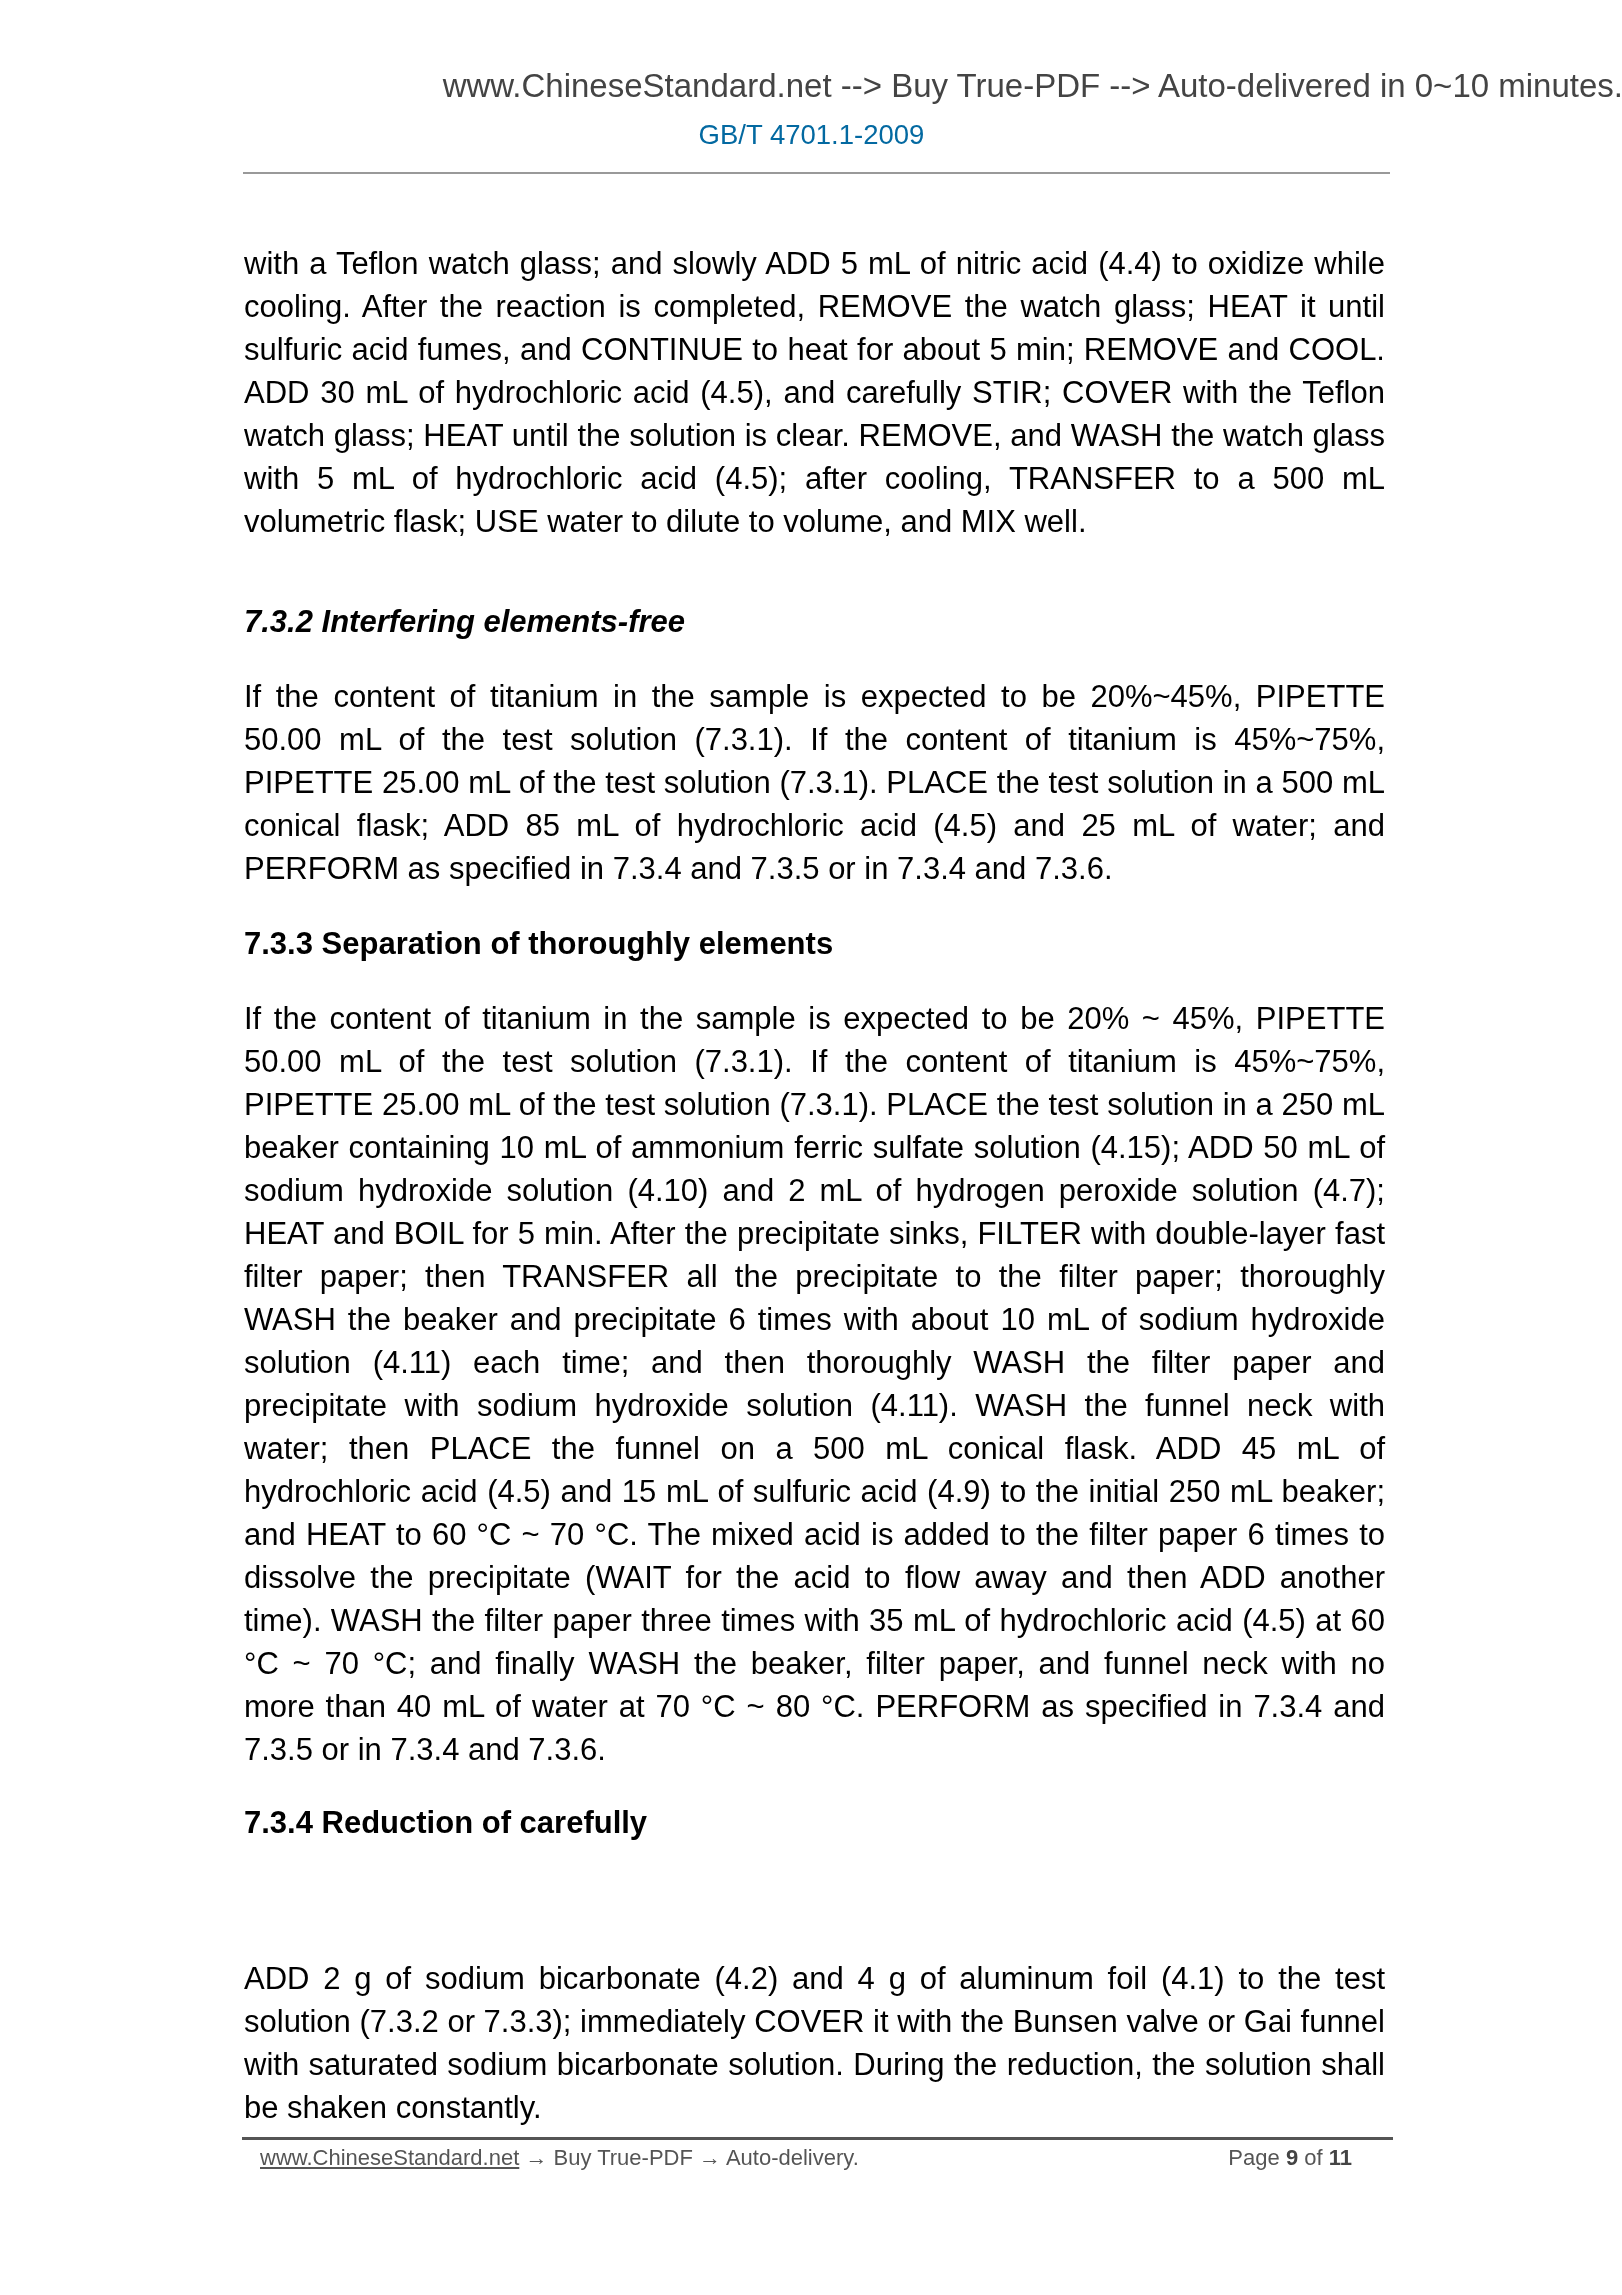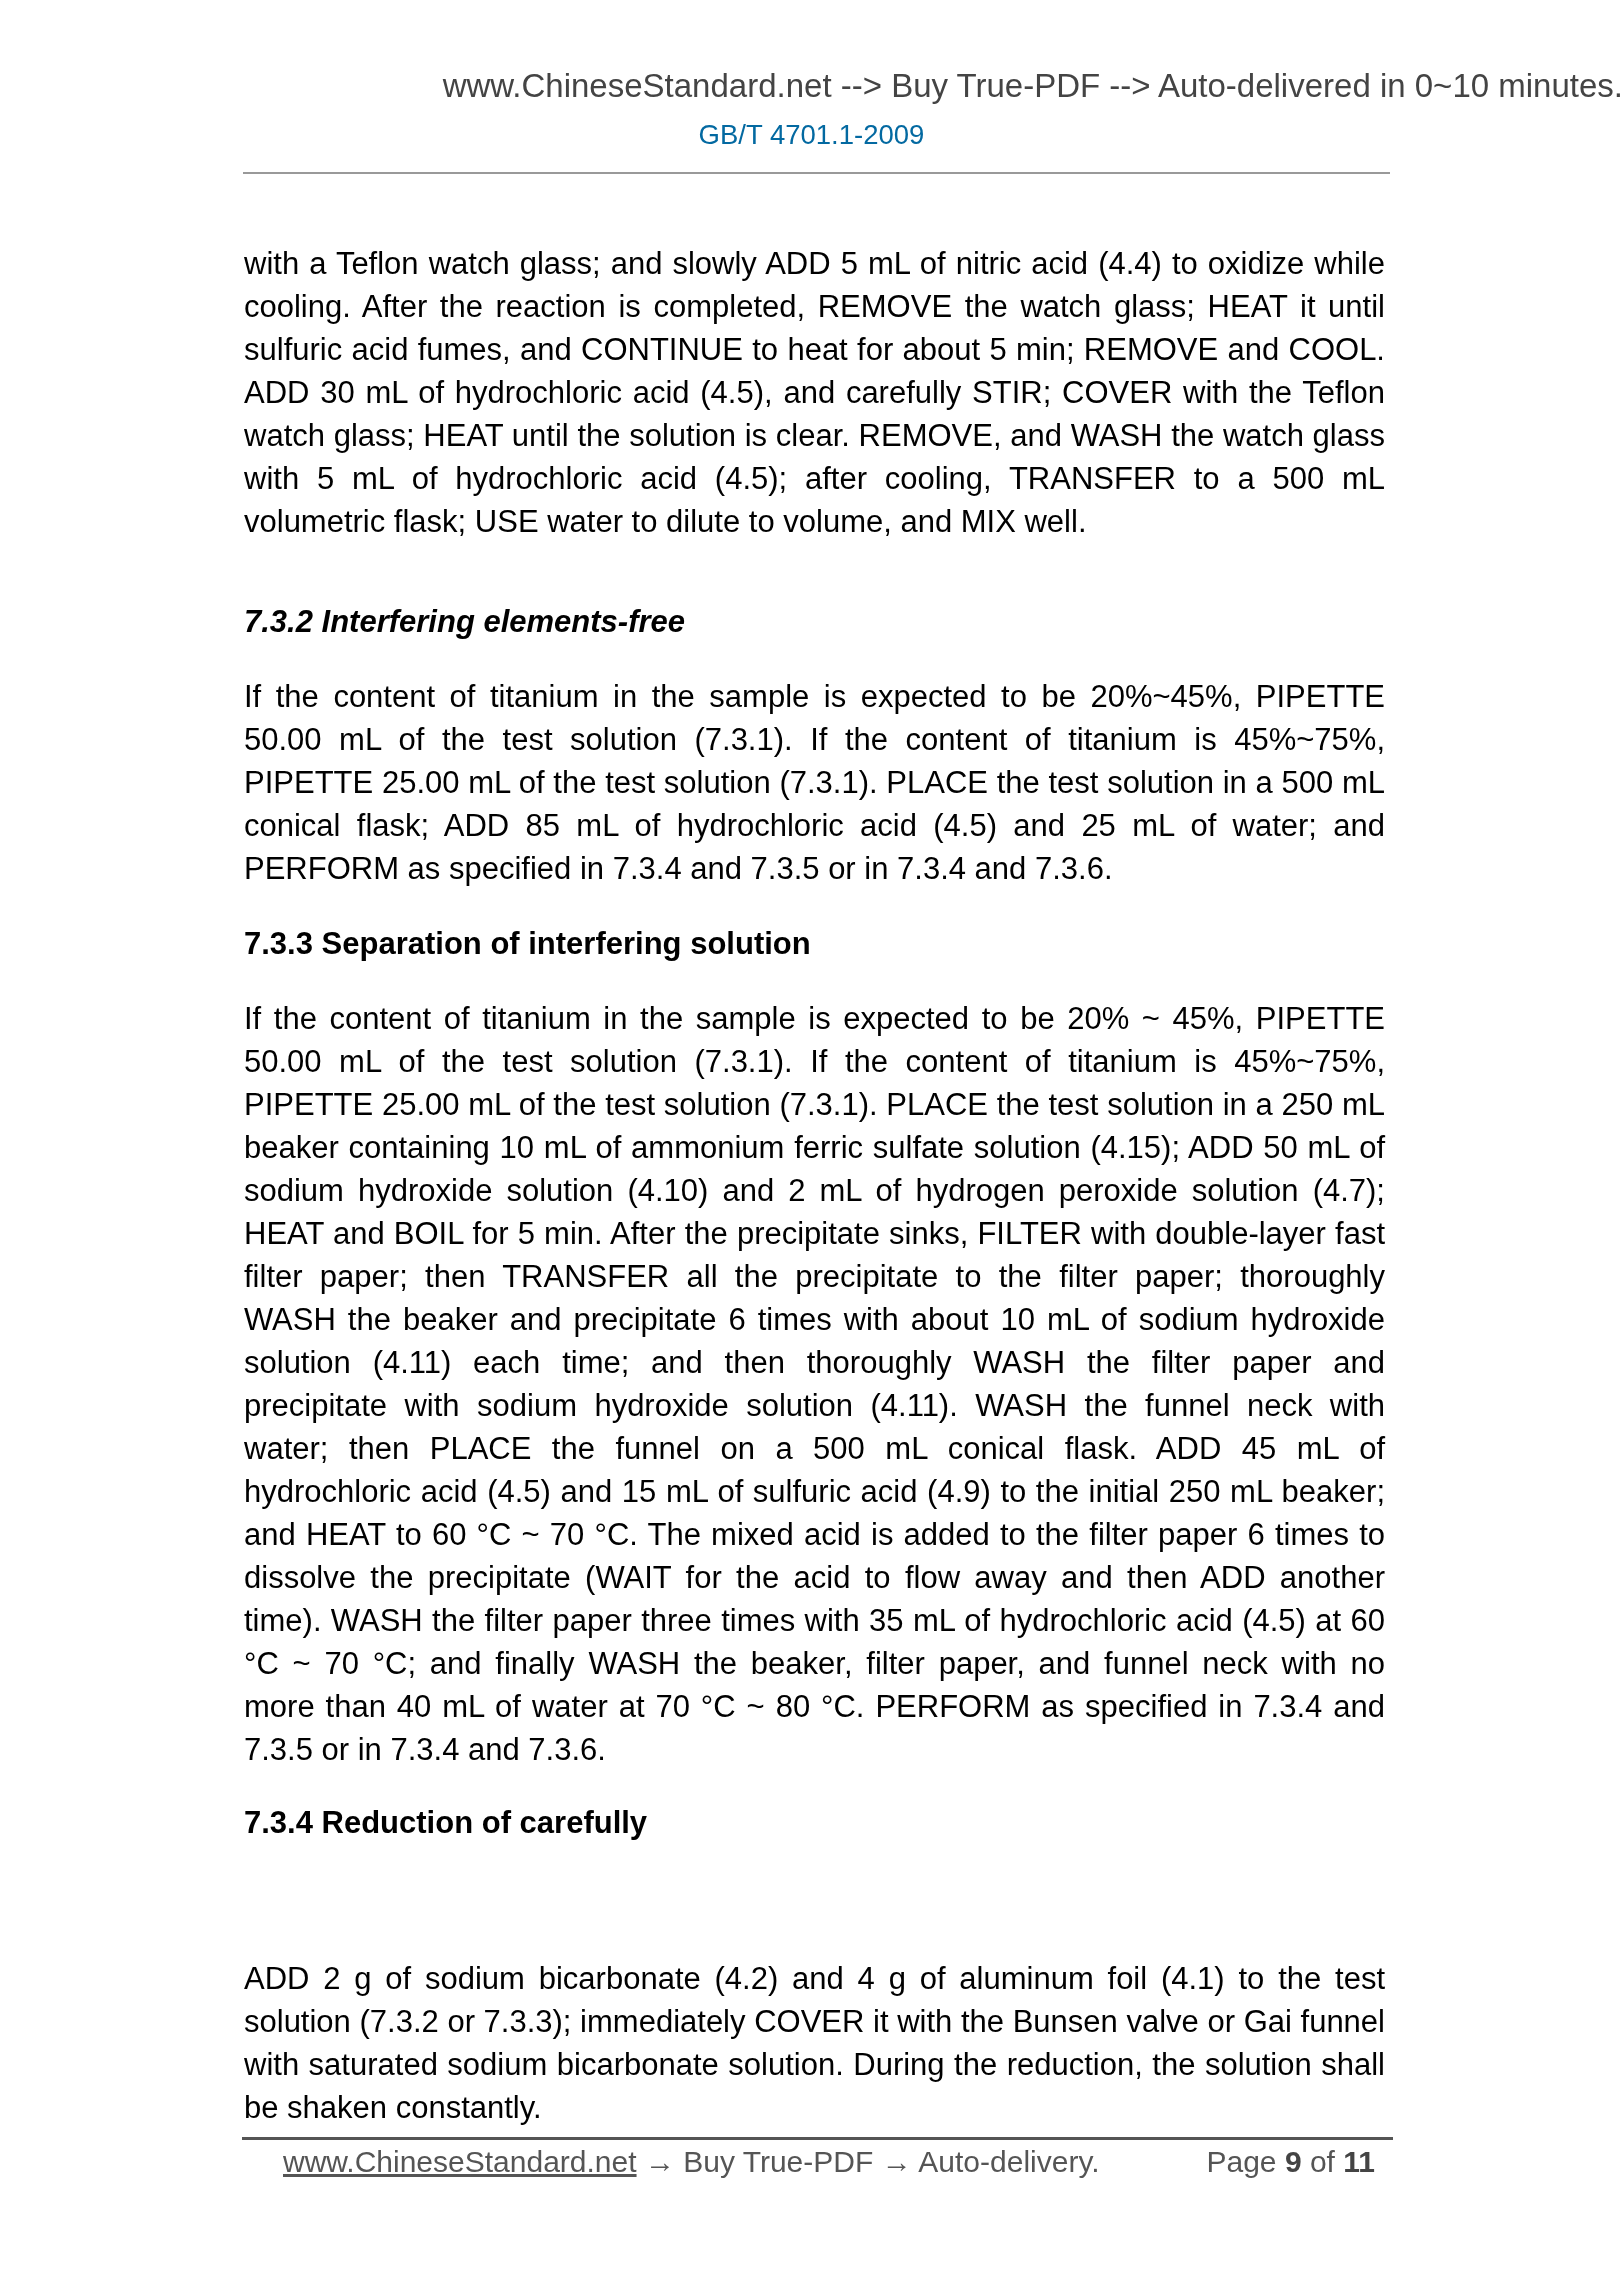--- a/index.html
+++ b/index.html
@@ -4,21 +4,21 @@
 <style>
   html,body{margin:0;padding:0;background:#fff;}
   body{width:1623px;height:2295px;position:relative;overflow:hidden;font-family:"Liberation Sans",sans-serif;color:#000;}
   .hdr1{position:absolute;left:0;width:1623px;top:67px;text-align:right;font-size:33px;color:#444;}
   .hdr2{position:absolute;left:0;width:1623px;top:119px;text-align:center;font-size:27.5px;color:#0369a1;}
   .rule-top{position:absolute;left:243px;width:1147px;top:172px;height:1.7px;background:#999;}
   .body{position:absolute;left:244px;width:1141px;}
   .para{font-size:31px;line-height:43px;text-align:justify;margin:0;}
   .heading{font-size:31px;line-height:43px;font-weight:bold;margin:0;}
   .rule-bot{position:absolute;left:242px;width:1151px;top:2137px;height:2.5px;background:#555;}
-  .footer{position:absolute;top:2145px;left:283px;width:1092px;font-size:30px;color:#555;white-space:nowrap;}
+  .footer{position:absolute;top:2145px;left:260px;width:1092px;font-size:22px;color:#555;white-space:nowrap;}
   .footer .link{text-decoration:underline;color:#555;}
   .footer .page{position:absolute;right:0;top:0;}
   .footer .page b{color:#444;}
 </style>
 </head>
 <body>
 
 <div class="hdr1">www.ChineseStandard.net --&gt; Buy True-PDF --&gt; Auto-delivered in 0~10 minutes.</div>
 <div class="hdr2">GB/T 4701.1-2009</div>
 <div class="rule-top"></div>
@@ -28,21 +28,21 @@
 </div>
 
 <div class="body" style="top:600px;font-style:italic;">
   <p class="heading">7.3.2 Interfering elements-free</p>
 </div>
 <div class="body" style="top:675px;">
   <p class="para">If the content of titanium in the sample is expected to be 20%~45%, PIPETTE 50.00 mL of the test solution (7.3.1). If the content of titanium is 45%~75%, PIPETTE 25.00 mL of the test solution (7.3.1). PLACE the test solution in a 500 mL conical flask; ADD 85 mL of hydrochloric acid (4.5) and 25 mL of water; and PERFORM as specified in 7.3.4 and 7.3.5 or in 7.3.4 and 7.3.6.</p>
 </div>
 
 <div class="body" style="top:922px;">
-  <p class="heading">7.3.3 Separation of interfering solution</p>
+  <p class="heading">7.3.3 Separation of thoroughly elements</p>
 </div>
 <div class="body" style="top:997px;">
   <p class="para">If the content of titanium in the sample is expected to be 20% ~ 45%, PIPETTE 50.00 mL of the test solution (7.3.1). If the content of titanium is 45%~75%, PIPETTE 25.00 mL of the test solution (7.3.1). PLACE the test solution in a 250 mL beaker containing 10 mL of ammonium ferric sulfate solution (4.15); ADD 50 mL of sodium hydroxide solution (4.10) and 2 mL of hydrogen peroxide solution (4.7); HEAT and BOIL for 5 min. After the precipitate sinks, FILTER with double-layer fast filter paper; then TRANSFER all the precipitate to the filter paper; thoroughly WASH the beaker and precipitate 6 times with about 10 mL of sodium hydroxide solution (4.11) each time; and then thoroughly WASH the filter paper and precipitate with sodium hydroxide solution (4.11). WASH the funnel neck with water; then PLACE the funnel on a 500 mL conical flask. ADD 45 mL of hydrochloric acid (4.5) and 15 mL of sulfuric acid (4.9) to the initial 250 mL beaker; and HEAT to 60 °C ~ 70 °C. The mixed acid is added to the filter paper 6 times to dissolve the precipitate (WAIT for the acid to flow away and then ADD another time). WASH the filter paper three times with 35 mL of hydrochloric acid (4.5) at 60 °C ~ 70 °C; and finally WASH the beaker, filter paper, and funnel neck with no more than 40 mL of water at 70 °C ~ 80 °C. PERFORM as specified in 7.3.4 and 7.3.5 or in 7.3.4 and 7.3.6.</p>
 </div>
 
 <div class="body" style="top:1801px;">
   <p class="heading">7.3.4 Reduction of carefully</p>
 </div>
 <div class="body" style="top:1957px;">
   <p class="para">ADD 2 g of sodium bicarbonate (4.2) and 4 g of aluminum foil (4.1) to the test solution (7.3.2 or 7.3.3); immediately COVER it with the Bunsen valve or Gai funnel with saturated sodium bicarbonate solution. During the reduction, the solution shall be shaken constantly.</p>

